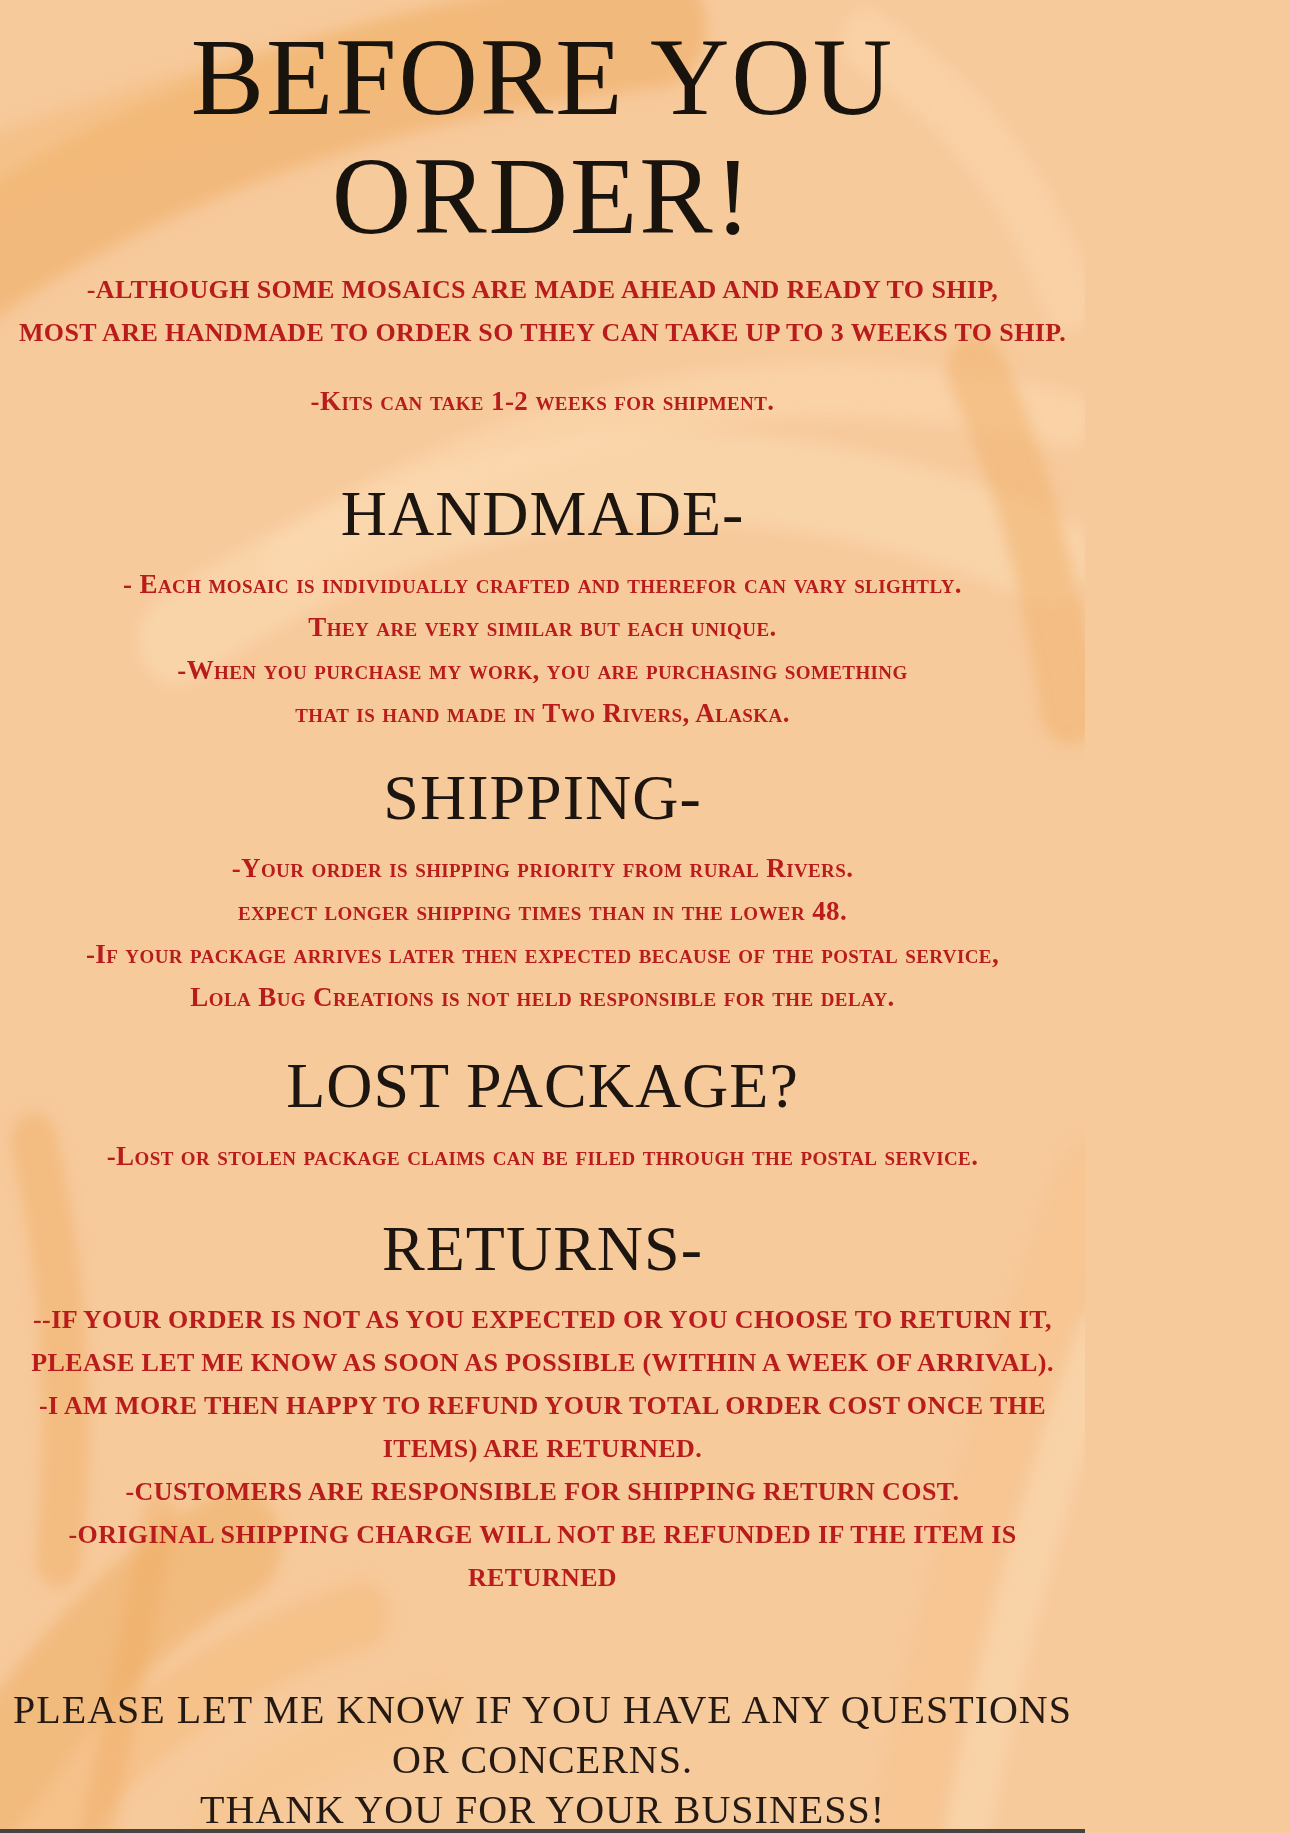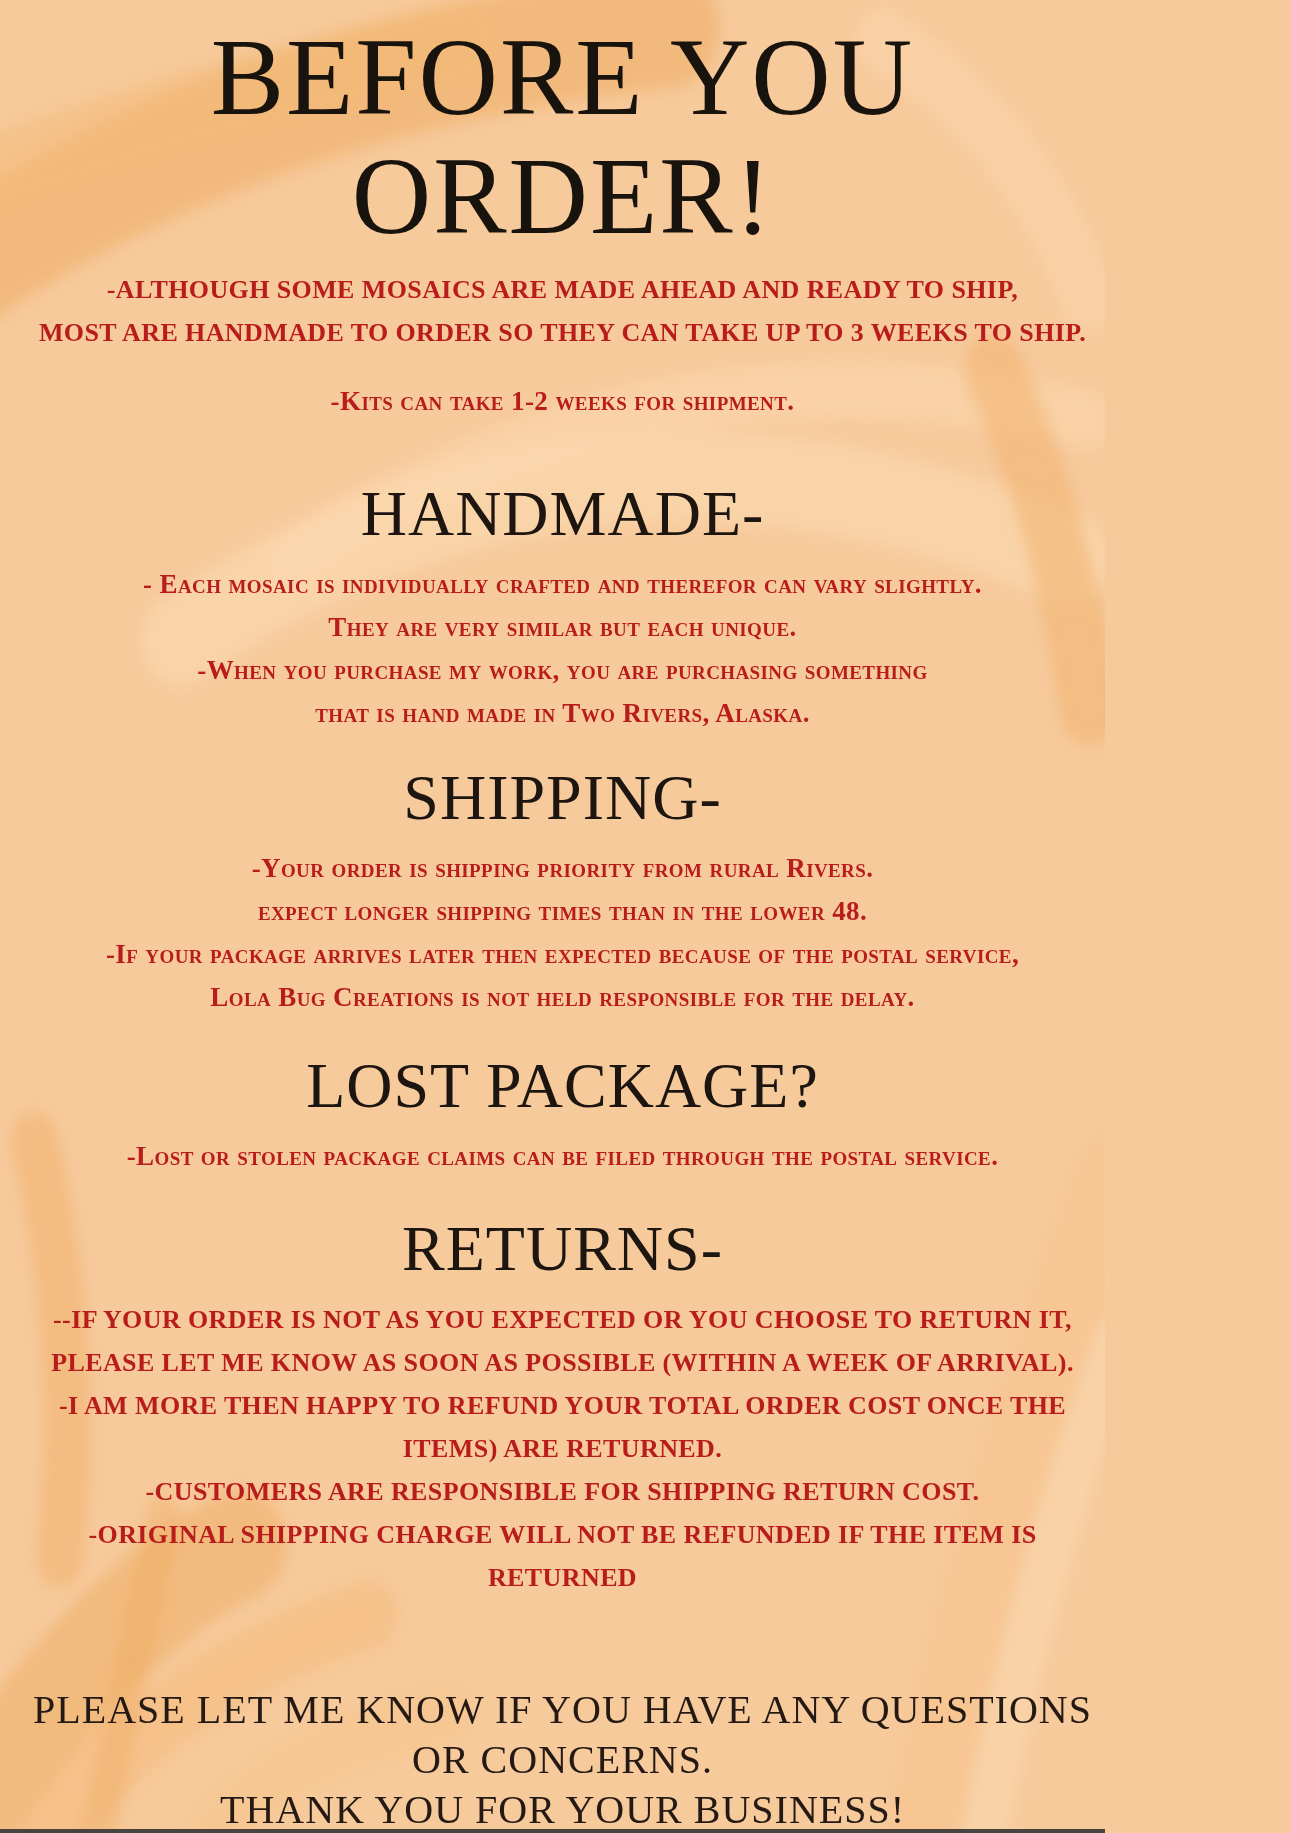--- a/index.html
+++ b/index.html
@@ -7,21 +7,20 @@
     width: 1290px; height: 1833px;
     background: #f7ca9c;
     overflow: hidden;
     font-family: "Liberation Serif", serif;
   }
   .poster {
     position: relative;
     width: 1085px; height: 1833px;
     color: #241a13;
     overflow: hidden;
-    padding-left: 20px;
   }
   .bg {
     position: absolute; inset: 0;
     width: 100%; height: 100%;
   }
   .content {
     position: relative;
     text-align: center;
     padding-top: 18px;
   }

